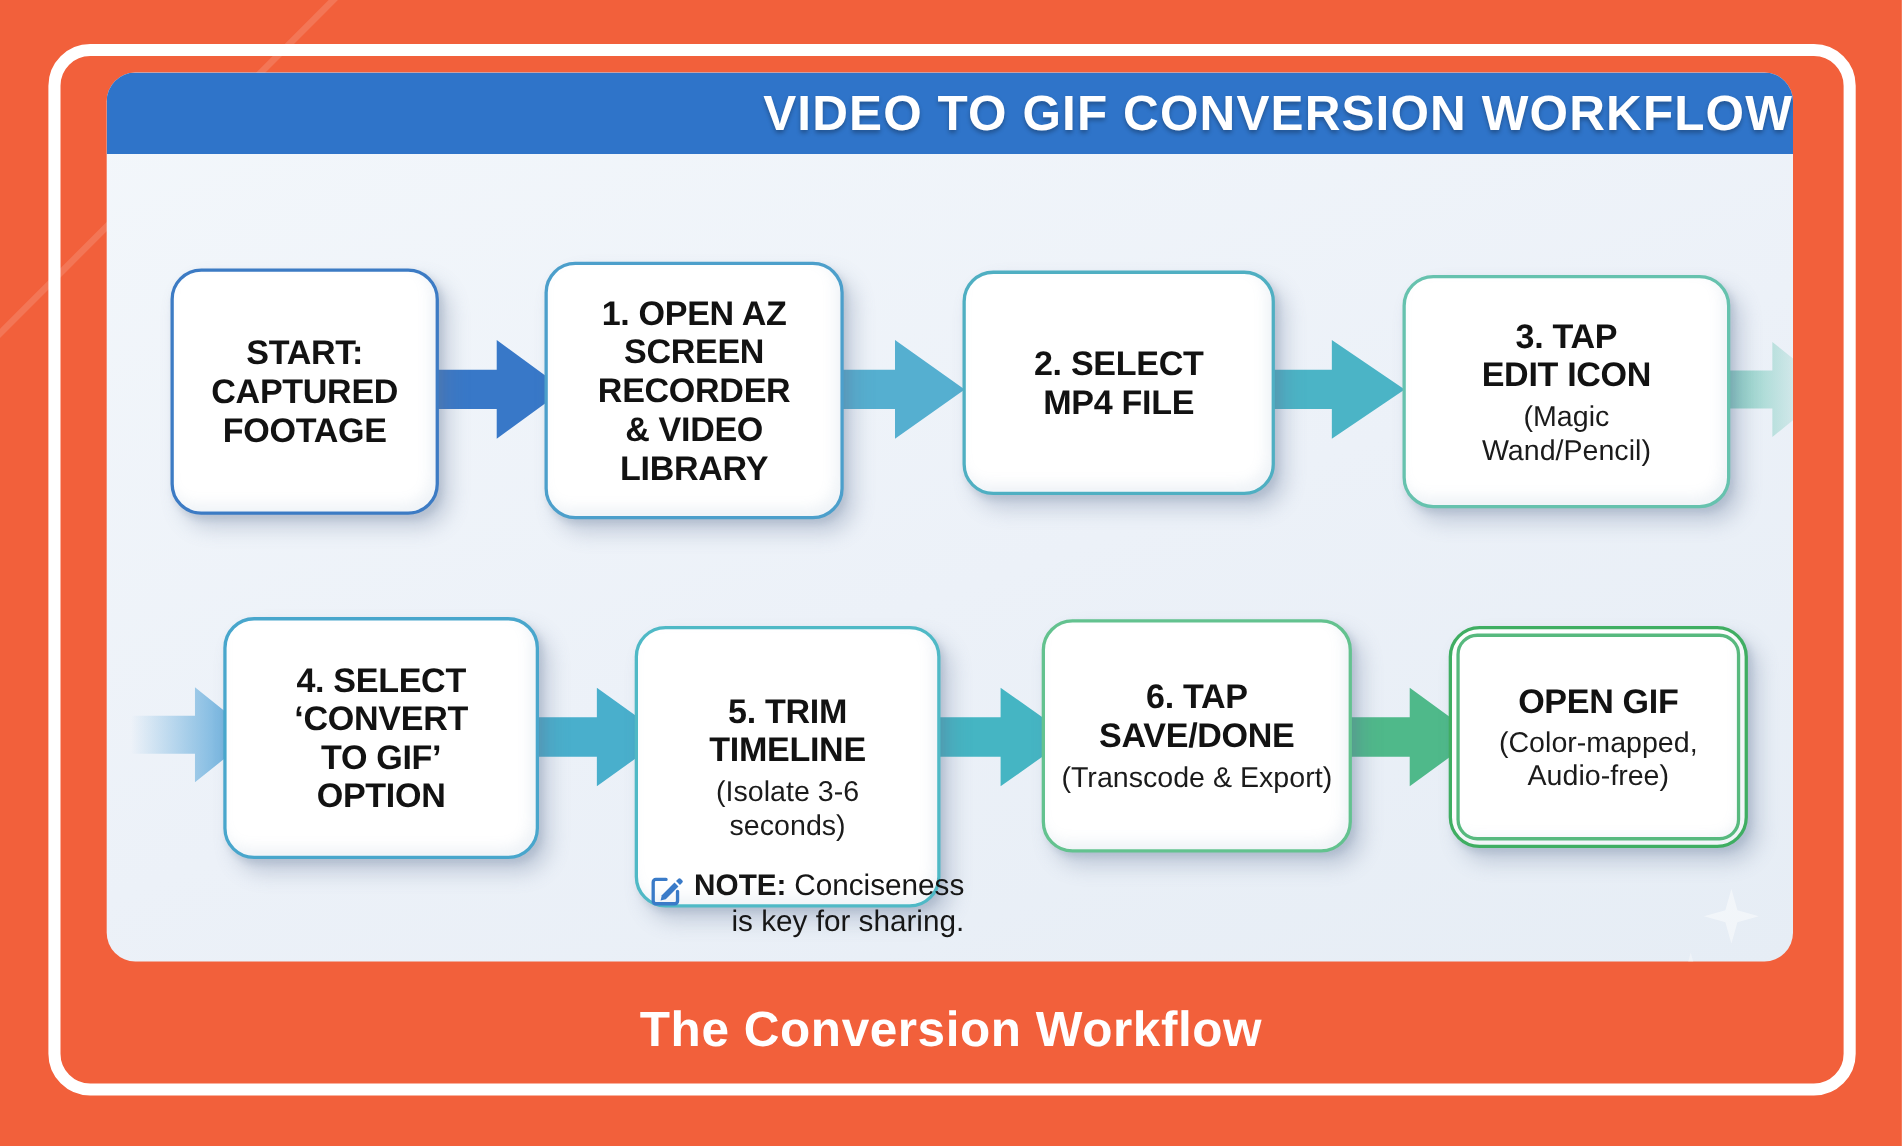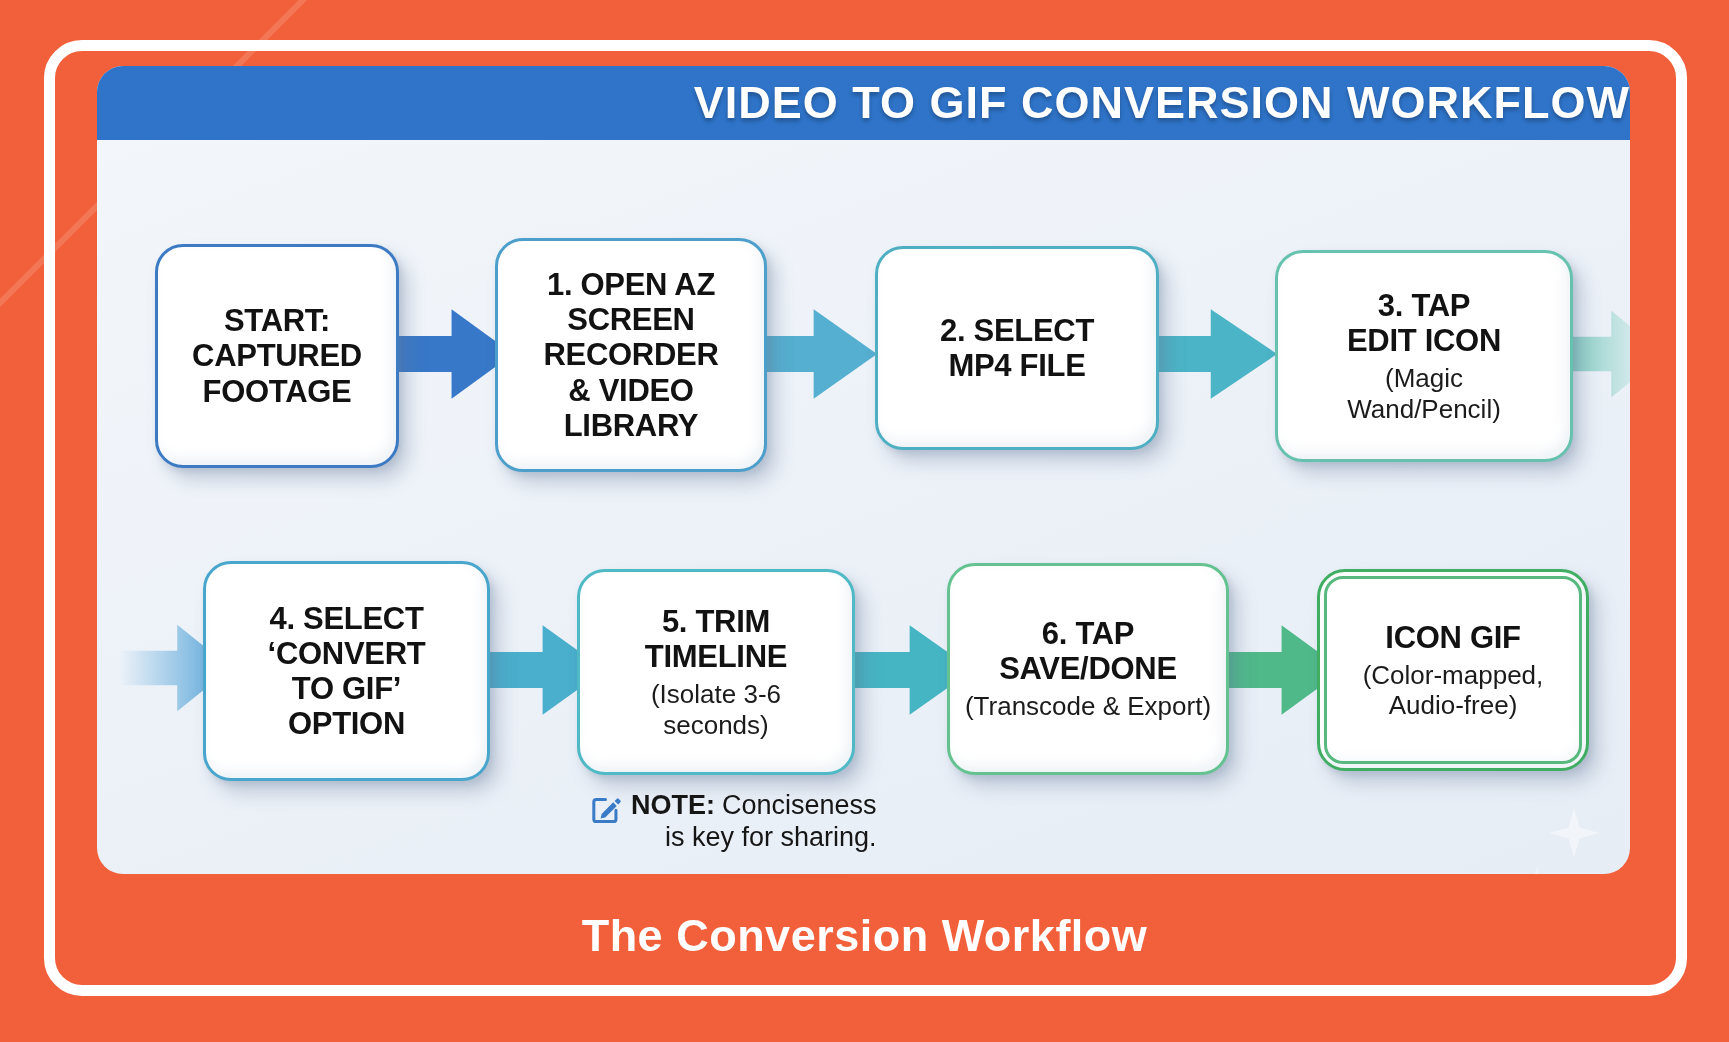--- a/index.html
+++ b/index.html
@@ -148,40 +148,40 @@
     <div class="box" style="left: 106px; top: 495px; width: 287px; height: 220px; border-color: rgb(72, 166, 204);">
       <div class="box-title">4. SELECT
 ‘CONVERT
 TO GIF’
 OPTION</div>
 
     </div>
 
     <div class="arrow" style="left: 378px; top: 548px; width: 130px; height: 112px; background-color: rgb(73, 175, 204);"></div>
 
-    <div class="box" style="left: 480px; top: 503px; width: 278px; height: 206px; border-color: rgb(79, 185, 198);">
+    <div class="box" style="left: 480px; top: 503px; width: 278px; height: 256px; border-color: rgb(79, 185, 198);">
       <div class="box-title">5. TRIM
 TIMELINE</div>
       <div class="box-sub">(Isolate 3-6
 seconds)</div>
     </div>
 
     <div class="arrow" style="left: 744px; top: 548px; width: 132px; height: 112px; background-color: rgb(69, 181, 195);"></div>
 
     <div class="box" style="left: 850px; top: 497px; width: 282px; height: 212px; border-color: rgb(99, 194, 143);">
       <div class="box-title">6. TAP
 SAVE/DONE</div>
       <div class="box-sub">(Transcode &amp; Export)</div>
     </div>
 
     <div class="arrow" style="left: 1118px; top: 548px; width: 128px; height: 112px; background-color: rgb(79, 185, 138);"></div>
 
     <div class="box final-outer" style="left: 1220px; top: 503px; width: 272px; height: 202px; border-color: rgb(63, 174, 98);">
       <div class="final-inner" style="border-color: rgb(87, 185, 126);">
-        <div class="box-title">ICON GIF</div>
+        <div class="box-title">OPEN GIF</div>
         <div class="box-sub">(Color-mapped,
 Audio-free)</div>
       </div>
     </div>
 
     <div class="note">
       <svg class="note-icon" viewBox="0 0 24 24">
         <path d="M19.6 12.6 V19 a1.8 1.8 0 0 1 -1.8 1.8 H5.3 A1.8 1.8 0 0 1 3.5 19 V6.5 A1.8 1.8 0 0 1 5.3 4.7 H12" fill="none" stroke="#3A7BC8" stroke-width="2.2" stroke-linecap="round"></path>
         <path d="M9.2 15.2 L17.6 6.8 L20.2 9.4 L11.8 17.8 L8.4 18.6 Z" fill="#3A7BC8"></path>
         <path d="M18.6 5.8 L20.1 4.3 a1.1 1.1 0 0 1 1.6 0 l1 1 a1.1 1.1 0 0 1 0 1.6 L21.2 8.4 Z" fill="#3A7BC8"></path>

